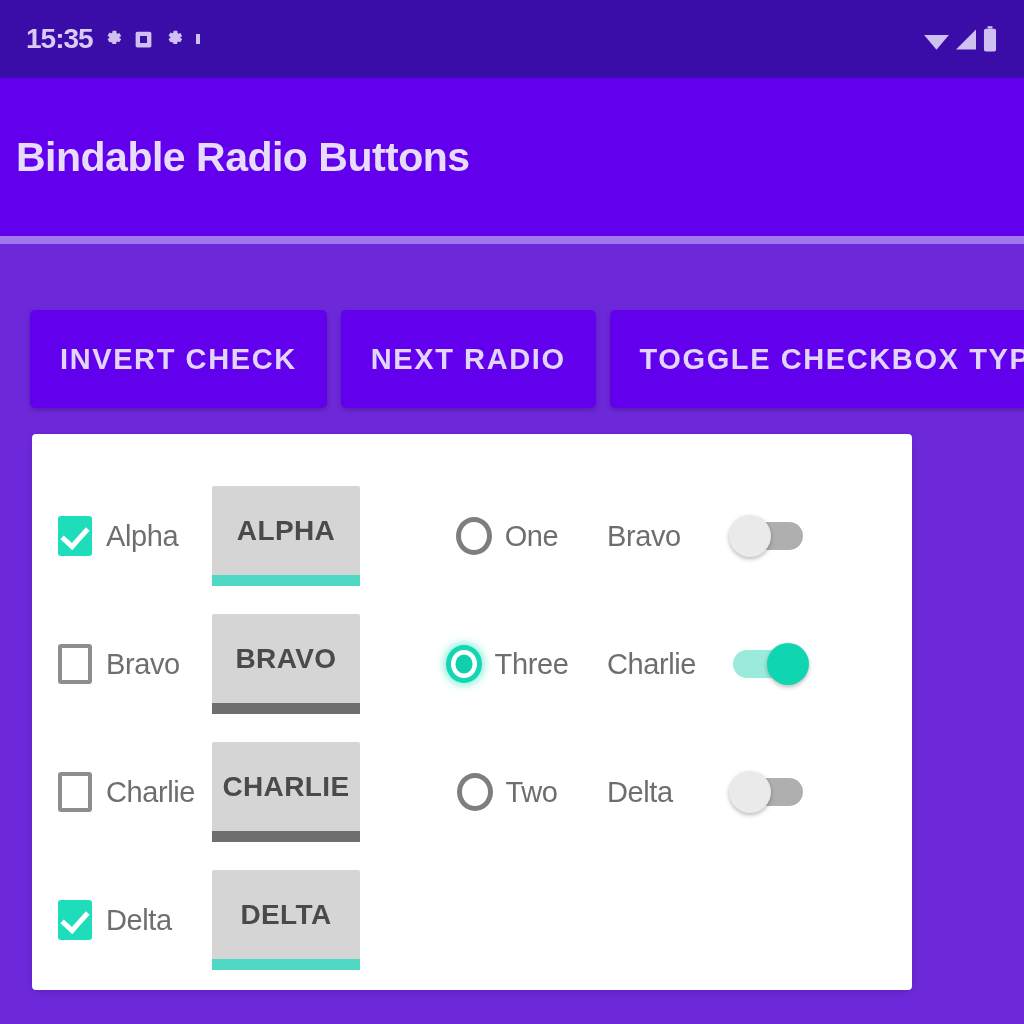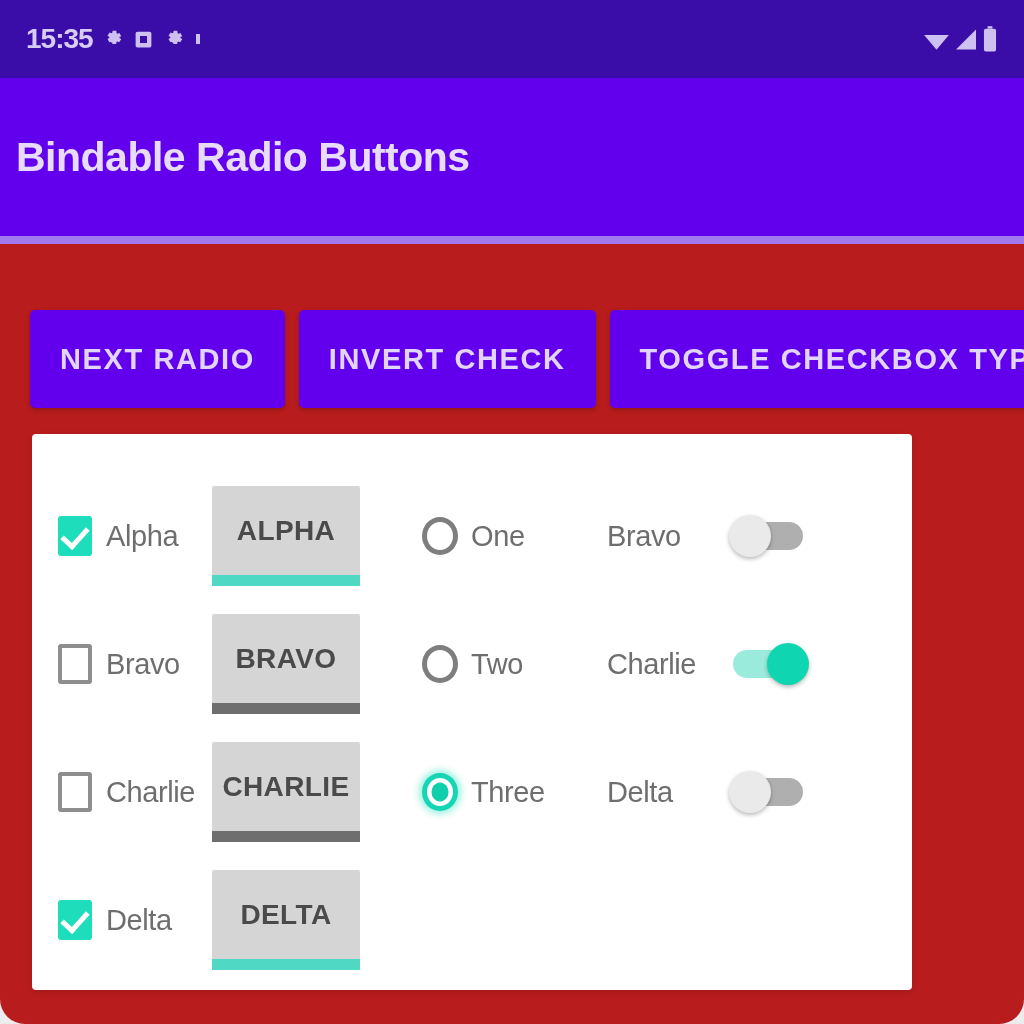--- a/index.html
+++ b/index.html
@@ -11,22 +11,21 @@
     height: 1024px;
     background: #ECECEC;
     font-family: "Liberation Sans", sans-serif;
     overflow: hidden;
   }
 
   #app {
     position: relative;
     width: 1024px;
     height: 1024px;
-    background: #b91c1c;
-    border-radius: 25px;
+    background: #6d28d9;
   }
 
   
   .status-bar {
     position: absolute;
     left: 0; top: 0;
     width: 1024px;
     height: 78px;
     background: #3A0CA8;
     display: flex;
@@ -226,20 +225,21 @@
     position: absolute;
     left: 390px;
     top: 38px;
     width: 170px;
   }
   .radio-row {
     height: 128px;
     display: flex;
     align-items: center;
     gap: 13px;
+    justify-content: center;
   }
   .radio {
     width: 36px;
     height: 38px;
     border-radius: 50%;
     box-sizing: border-box;
     position: relative;
     flex: none;
   }
   .radio.off {
@@ -367,22 +367,22 @@
       </span>
     </div>
   </div>
 
   <div class="app-bar">
     <div class="app-title">Bindable Radio Buttons</div>
   </div>
   <div class="app-bar-shadow"></div>
 
   <div class="btn-row">
+    <button class="mat-button">INVERT CHECK</button>
     <button class="mat-button">NEXT RADIO</button>
-    <button class="mat-button">INVERT CHECK</button>
     <button class="mat-button">TOGGLE CHECKBOX TYPE</button>
   </div>
 
   <div class="card">
     <div class="columns">
 
       <div class="col-check">
         <div class="check-row">
           <span class="cbox on"></span>
           <span class="check-label">Alpha</span>
@@ -427,26 +427,26 @@
           </button>
         </div>
       </div>
 
       <div class="col-radio">
         <div class="radio-row">
           <span class="radio off"></span>
           <span class="radio-label">One</span>
         </div>
         <div class="radio-row">
+          <span class="radio on"></span>
+          <span class="radio-label">Three</span>
+        </div>
+        <div class="radio-row">
           <span class="radio off"></span>
           <span class="radio-label">Two</span>
-        </div>
-        <div class="radio-row">
-          <span class="radio on"></span>
-          <span class="radio-label">Three</span>
         </div>
       </div>
 
       <div class="col-switch">
         <div class="switch-row">
           <span class="switch-label">Bravo</span>
           <span class="switch off">
             <span class="knob"></span>
           </span>
         </div>

